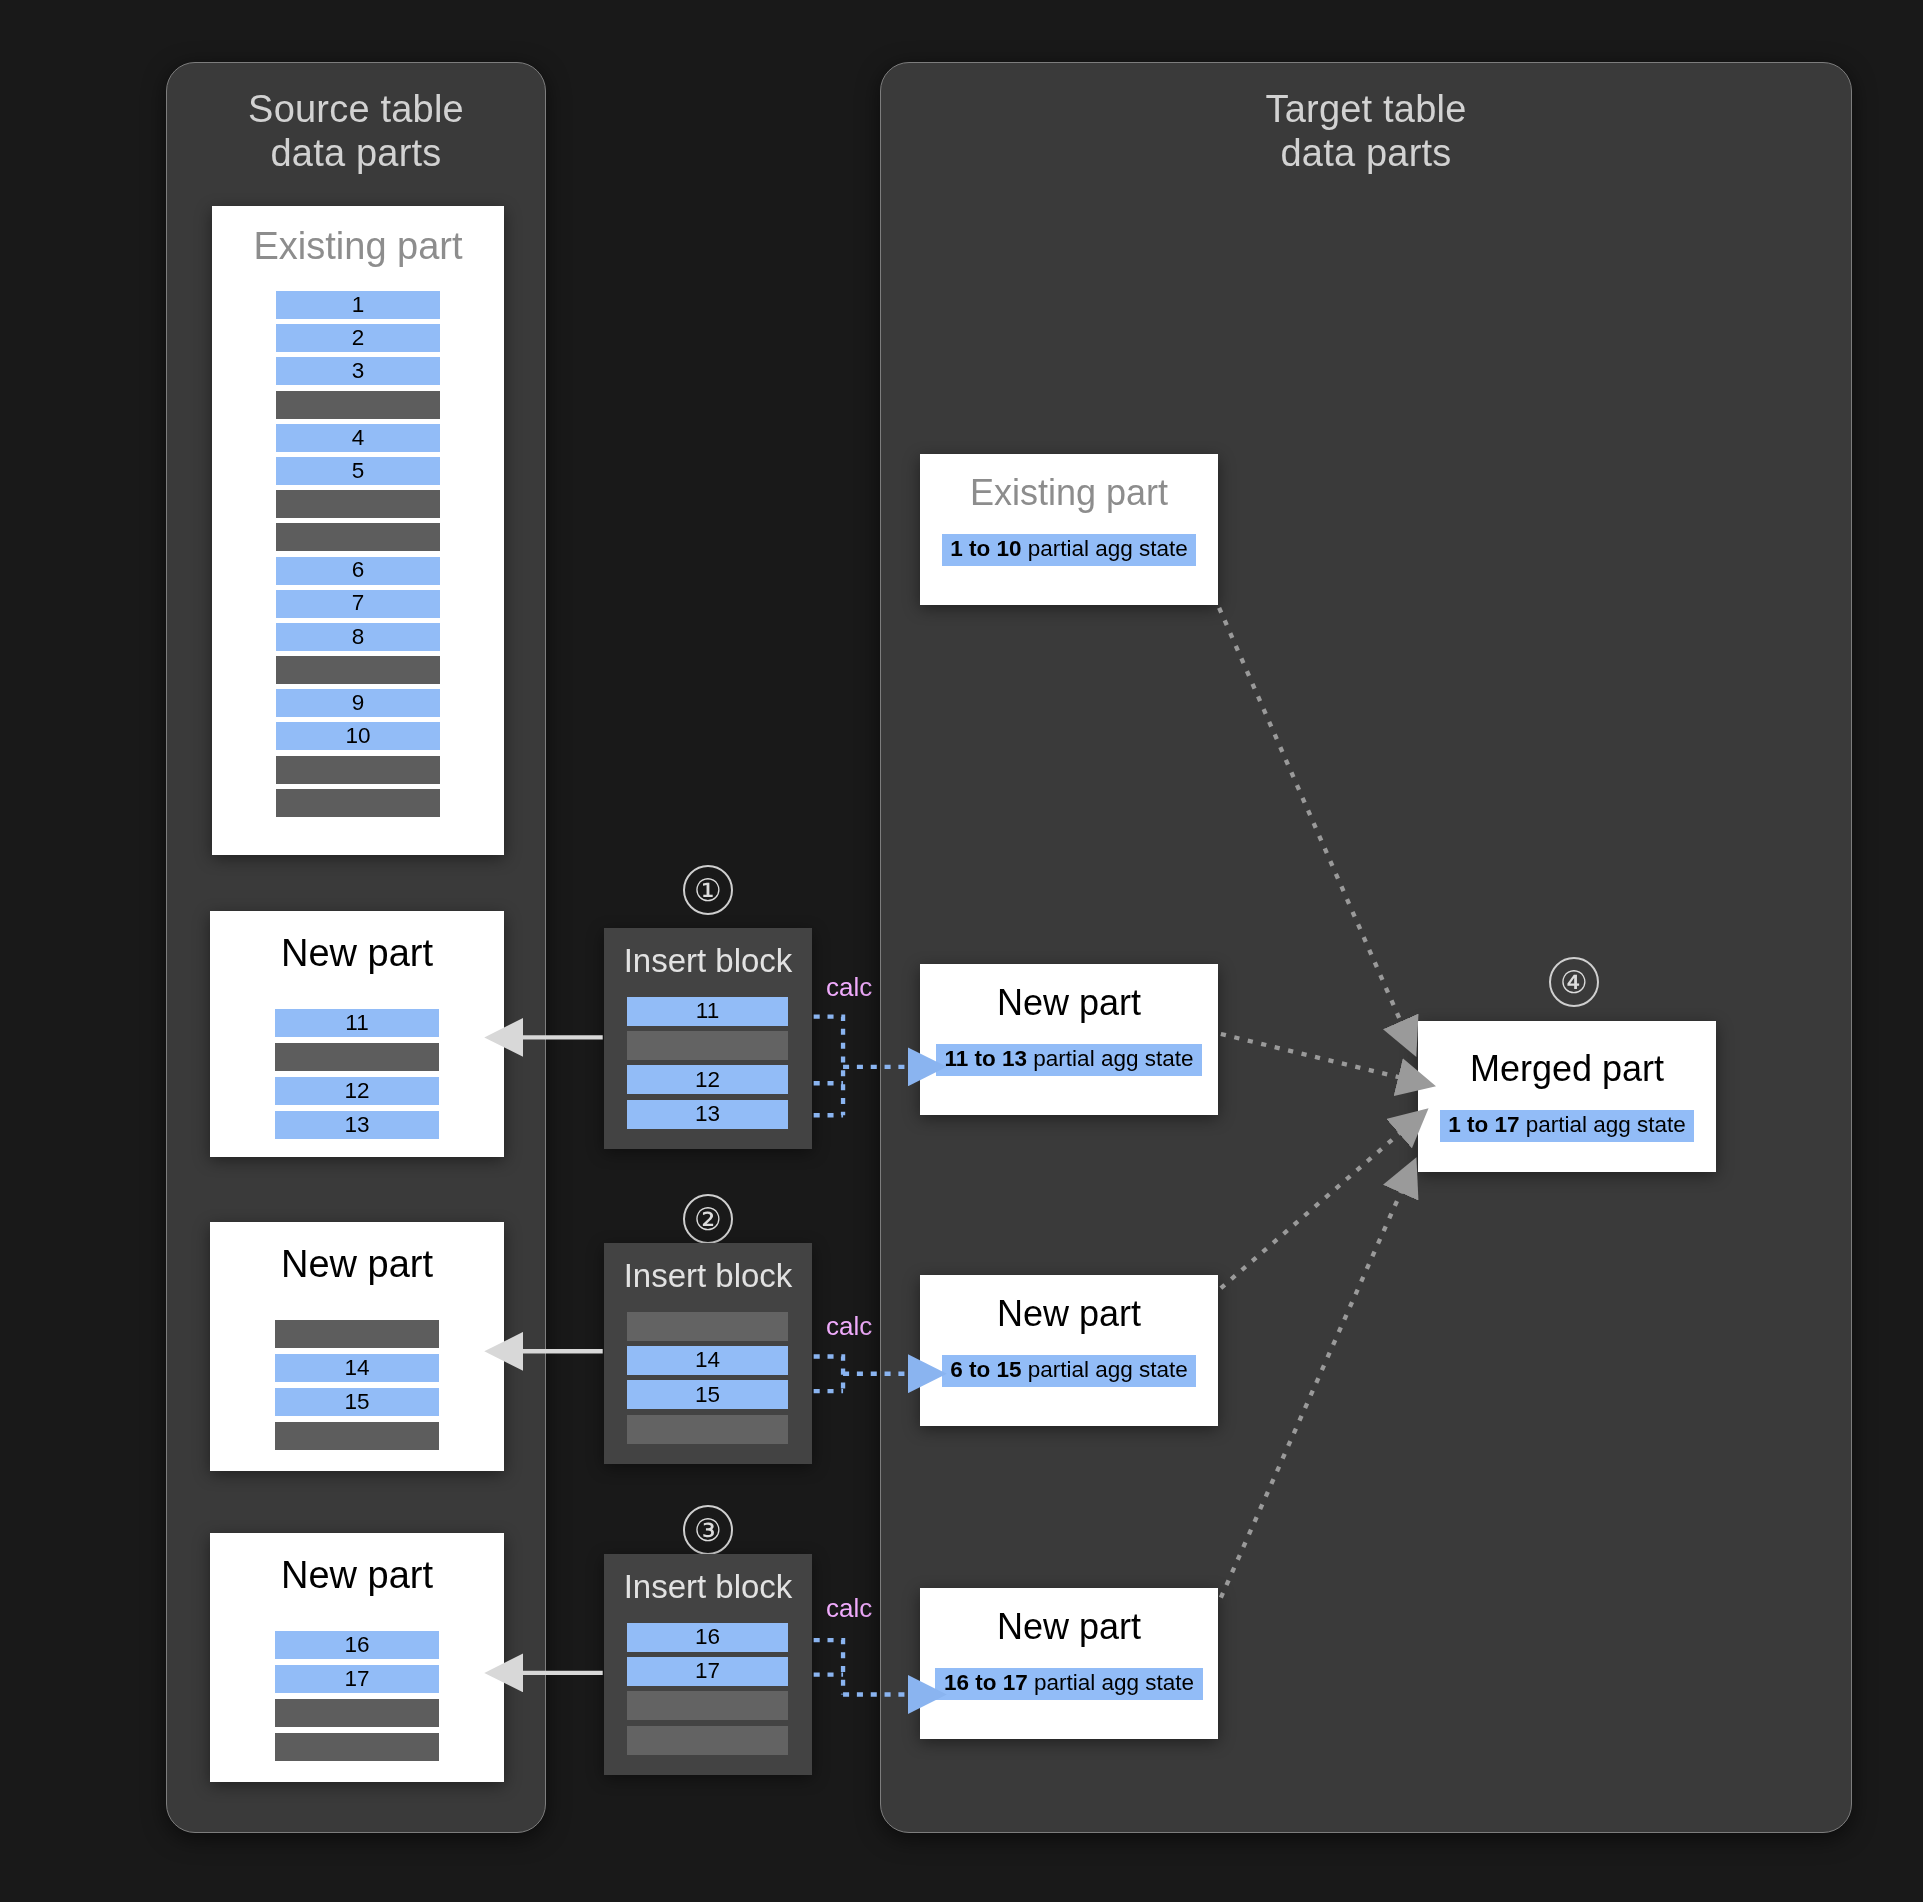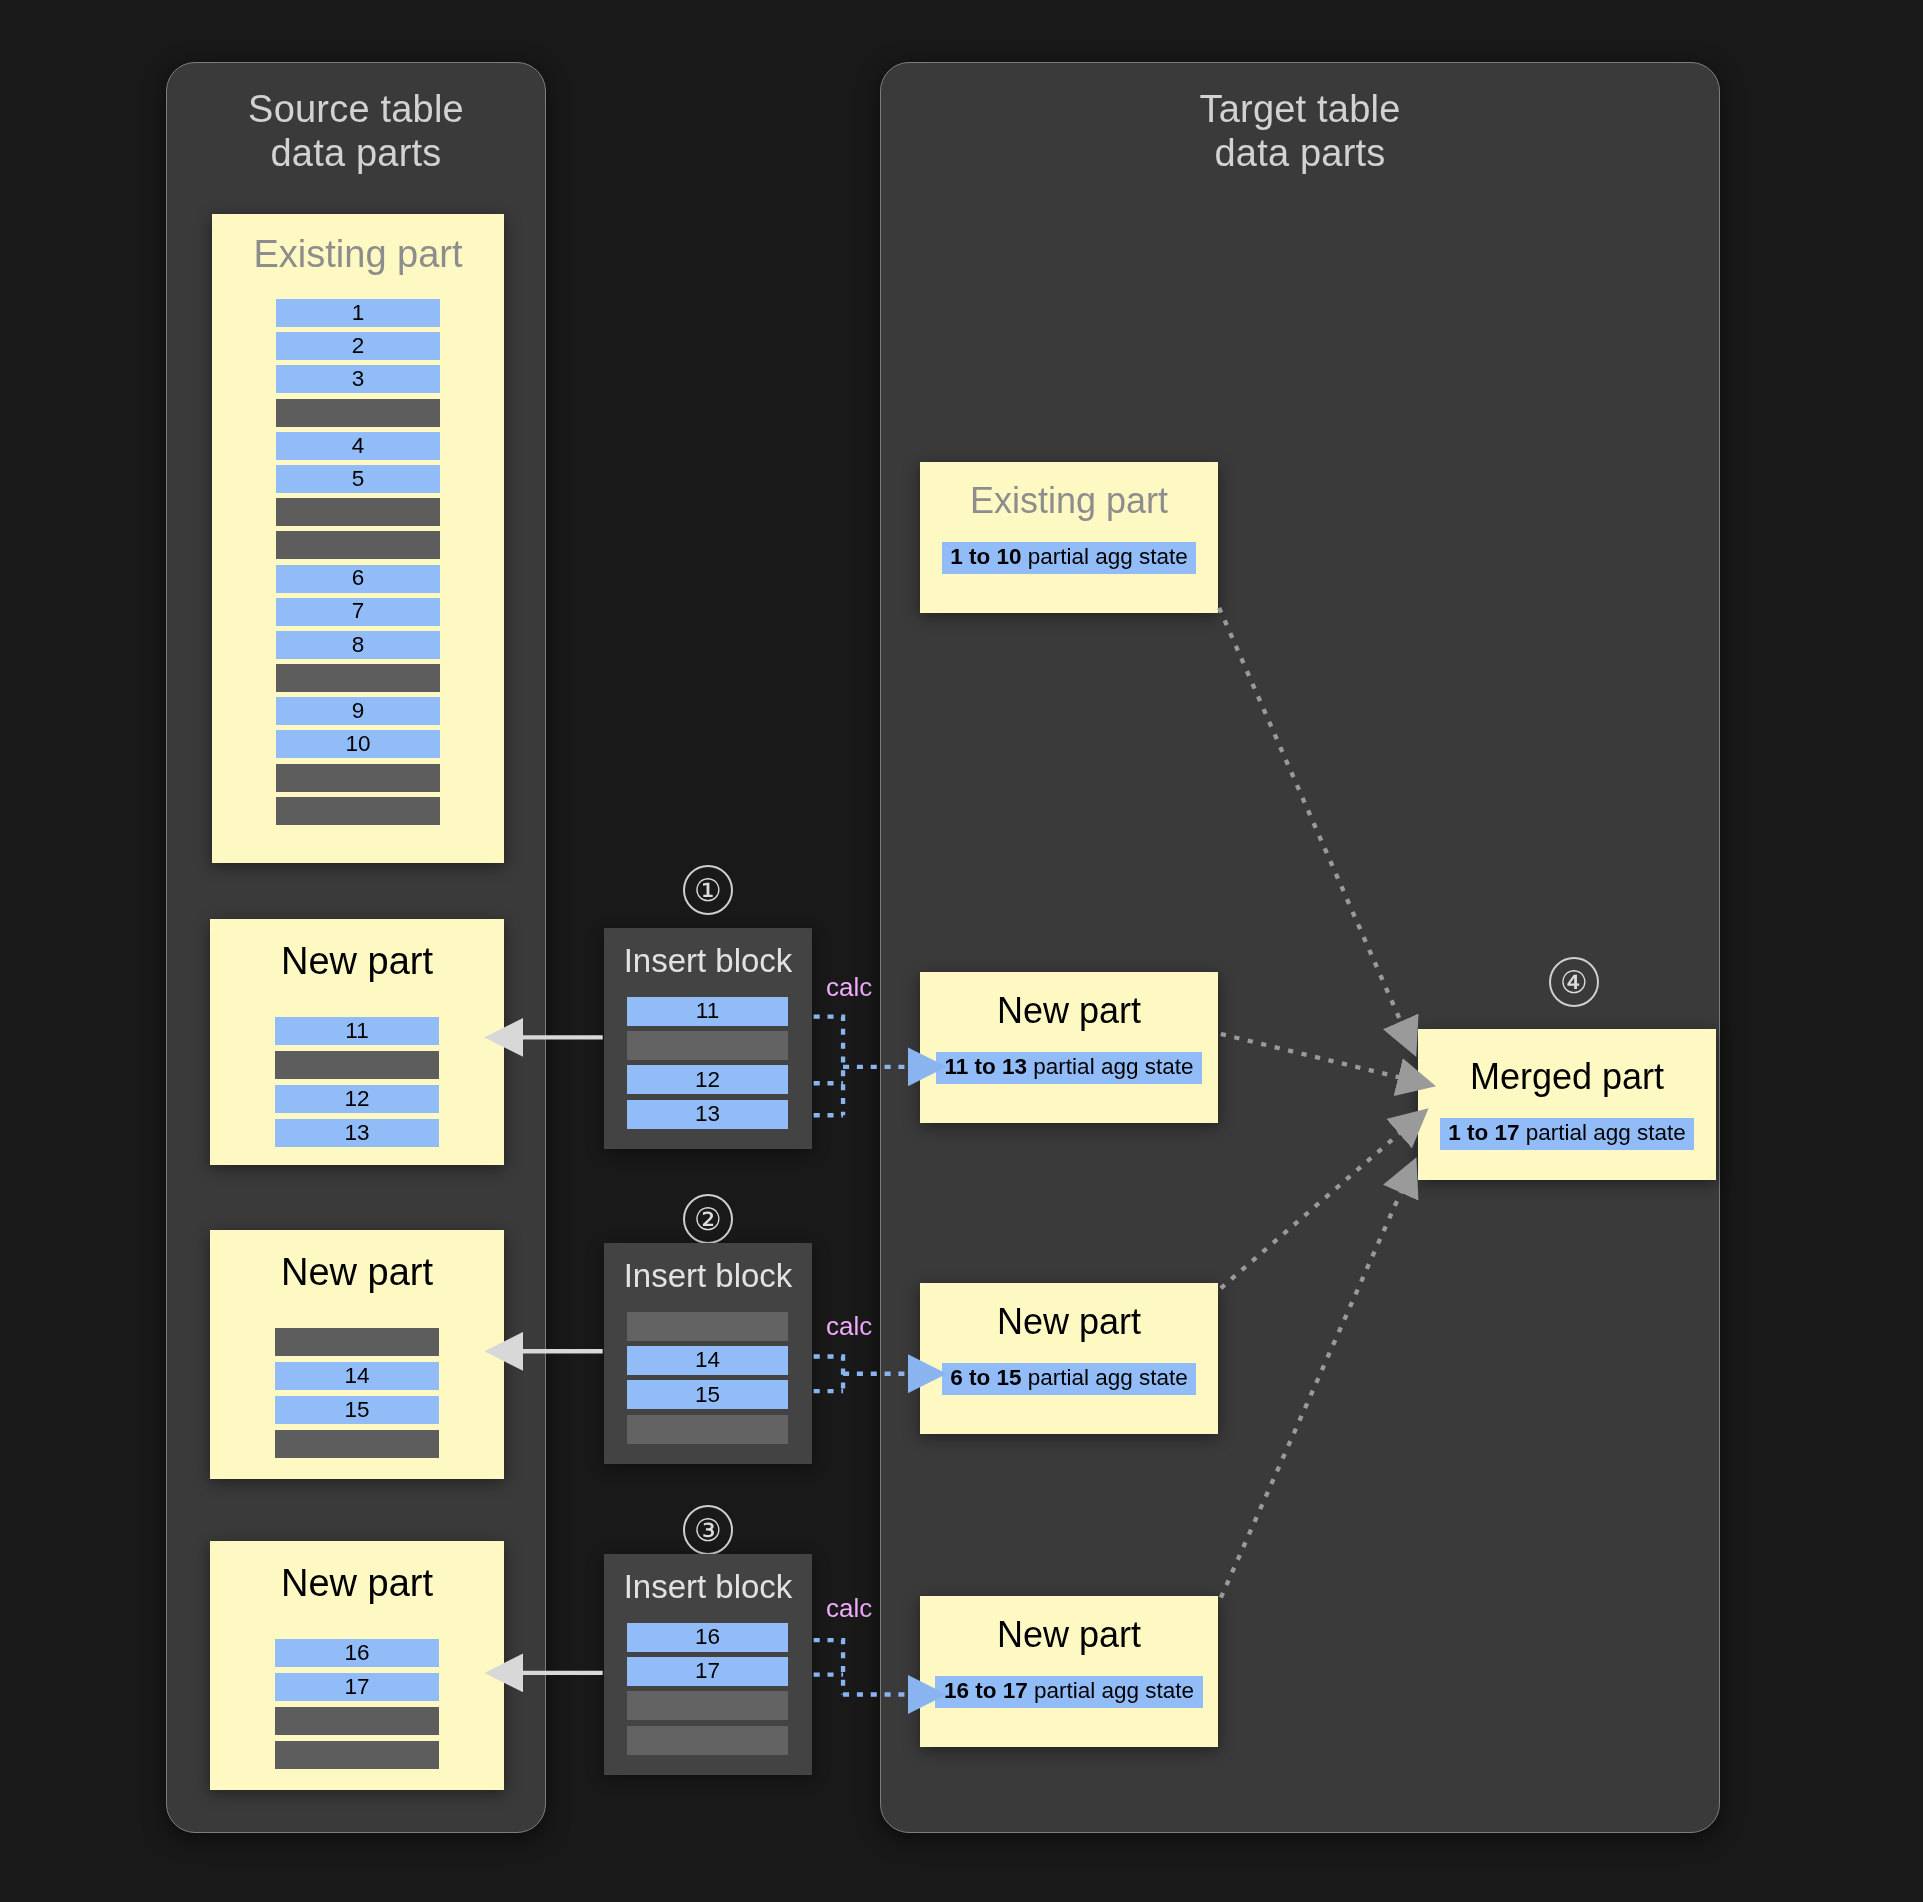--- a/index.html
+++ b/index.html
@@ -13,38 +13,37 @@
 
   
   .panel {
     position: absolute;
     background: #3a3a3a;
     border: 1.7px solid #7d7d7d;
     border-radius: 29px;
     box-shadow: 0 5.2px 22.5px rgba(0,0,0,.55);
   }
   #source-panel { left: 166px; top: 62px; width: 380px; height: 1771px; }
-  #target-panel { left: 880px; top: 62px; width: 840px; height: 1771px; }
+  #target-panel { left: 880px; top: 62px; width: 972px; height: 1771px; }
 
   .panel-title {
     position: absolute; left: 0; right: 0; top: 24px;
     text-align: center;
     color: #d2d2d2;
     font-size: 38px;
     line-height: 1.16;
     white-space: pre-line;
     letter-spacing: 0.2px;
   }
 
   
   .part {
     position: absolute;
-    background: #fef9c3;
+    background: #ffffff;
     box-shadow: 0 4.3px 15.6px rgba(0,0,0,.45);
-    margin-top: 8px;
   }
   .part-title {
     text-align: center;
     font-size: 38px;
     line-height: 1;
     color: #000;
   }
   .part-title.muted { color: #8d8d8d; }
 
   

